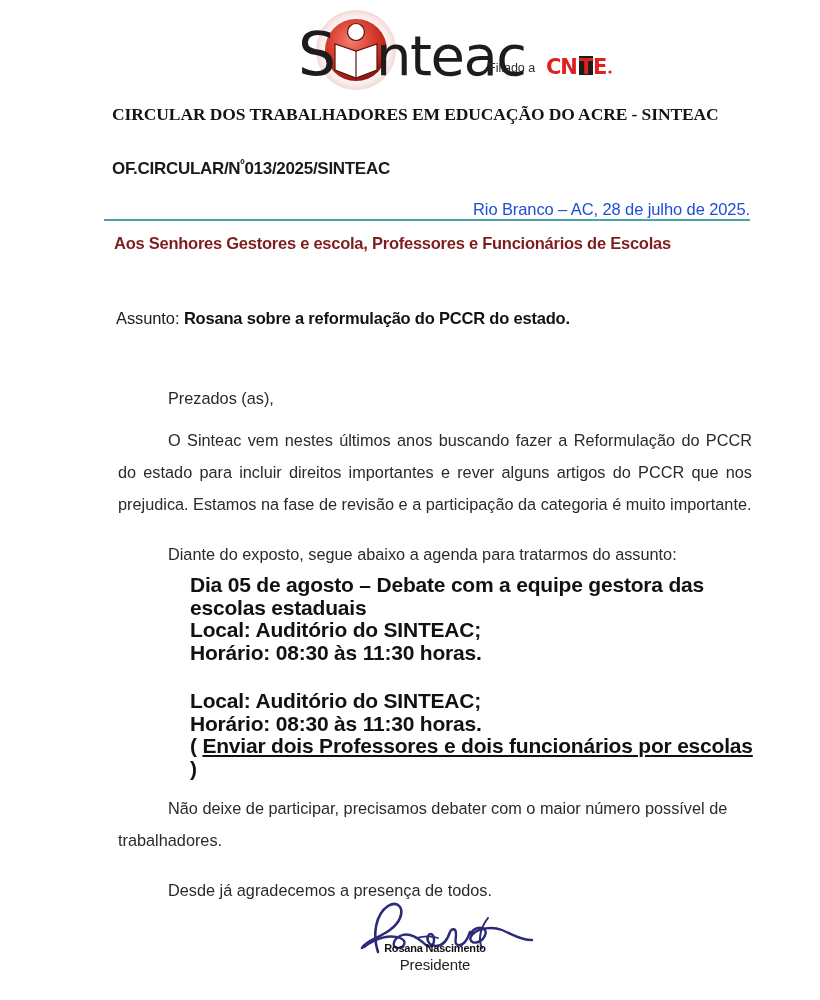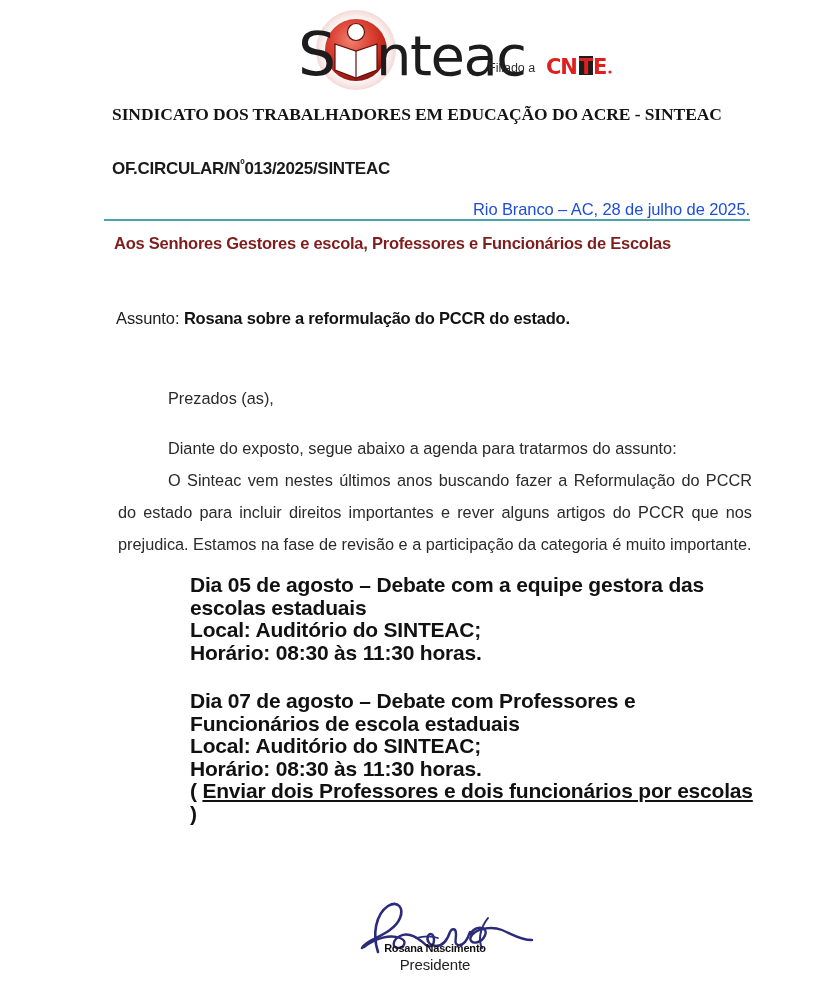--- a/index.html
+++ b/index.html
@@ -220,52 +220,55 @@
           <text x="258" y="64" font-family="'DejaVu Sans', sans-serif" font-size="21" font-weight="bold" fill="#e01f1f" letter-spacing="-1.2">CN</text>
           <rect x="291" y="46" width="14" height="19" fill="#1d1d1d"></rect>
           <text x="291" y="64" font-family="'DejaVu Sans', sans-serif" font-size="21" font-weight="bold" fill="#e01f1f" letter-spacing="-1.2">T</text>
           <text x="305" y="64" font-family="'DejaVu Sans', sans-serif" font-size="21" font-weight="bold" fill="#e01f1f" letter-spacing="-1.2">E</text>
           <circle cx="322" cy="62" r="1.6" fill="#e01f1f"></circle>
         </g>
       </svg>
     </div>
   </div>
 
-  <div class="org-title">SINDICATO DOS TRABALHADORES EM EDUCAÇÃO DO ACRE - SINTEAC</div>
+  <div class="org-title">CIRCULAR DOS TRABALHADORES EM EDUCAÇÃO DO ACRE - SINTEAC</div>
 
   <div class="circular-no"><span>OF.CIRCULAR/N</span><span class="ord">º</span><span>013/2025/SINTEAC</span></div>
 
   <div class="date-line">Rio Branco – AC, 28 de julho de 2025.</div>
   <div class="teal-rule"></div>
 
   <div class="addressee">Aos Senhores Gestores e escola, Professores e Funcionários de Escolas</div>
 
   <div class="subject"><span>Assunto: </span><b>Rosana sobre a reformulação do PCCR do estado.</b></div>
 
   <div class="body-block">
     <p class="p-greet">Prezados (as),</p>
+    <p class="p-just">O Sinteac vem nestes últimos anos buscando fazer a Reformulação do PCCR do estado para incluir direitos importantes e rever alguns artigos do PCCR que nos prejudica. Estamos na fase de revisão e a participação da categoria é muito importante.</p>
     <p class="p-just p-gap">Diante do exposto, segue abaixo a agenda para tratarmos do assunto:</p>
-    <p class="p-just">O Sinteac vem nestes últimos anos buscando fazer a Reformulação do PCCR do estado para incluir direitos importantes e rever alguns artigos do PCCR que nos prejudica. Estamos na fase de revisão e a participação da categoria é muito importante.</p>
   </div>
 
   <div class="agenda">
     <div class="block-1">
       <div>Dia 05 de agosto – Debate com a equipe gestora das escolas estaduais</div>
       <div>Local: Auditório do SINTEAC;</div>
       <div>Horário: 08:30 às 11:30 horas.</div>
     </div>
 
     <div class="block-2">
-      <div>Dia 07 de agosto – Debate com Professores e Funcionários de escola estaduais</div>
       <div>Local: Auditório do SINTEAC;</div>
       <div>Horário: 08:30 às 11:30 horas.</div>
       <div><span>( </span><span class="u">Enviar dois Professores e dois funcionários por escolas</span><span> )</span></div>
     </div>
   </div>
 
+  <div class="closing">
+    <p>Não deixe de participar, precisamos debater com o maior número possível de trabalhadores.</p>
+    <p class="second">Desde já agradecemos a presença de todos.</p>
+  </div>
 
   <div class="sig-area">
     <svg class="sig-svg" width="230" height="60" viewBox="0 0 230 60">
       <g fill="none" stroke="#2b2b7a" stroke-linecap="round" stroke-linejoin="round">
         <path d="M58 54 C52 36 56 16 68 8 C78 2 84 10 80 20 C76 30 64 36 56 40
                  C50 43 44 46 42 50" stroke-width="2.6"></path>
         <path d="M44 49 C56 40 70 36 80 40 C88 43 84 50 78 50 C72 50 72 42 80 38
                  C90 33 100 42 106 47 C110 50 114 48 114 42 C114 36 110 34 108 38
                  C106 43 110 48 116 48 C124 48 128 40 130 34 C132 30 136 30 136 36
                  C136 42 134 46 138 47 C144 48 148 40 150 34" stroke-width="2.4"></path>

